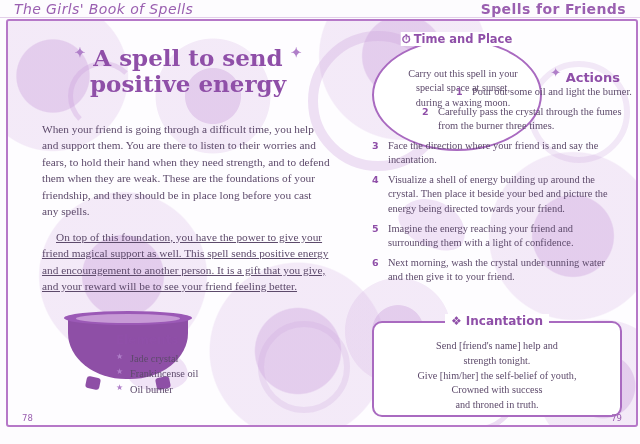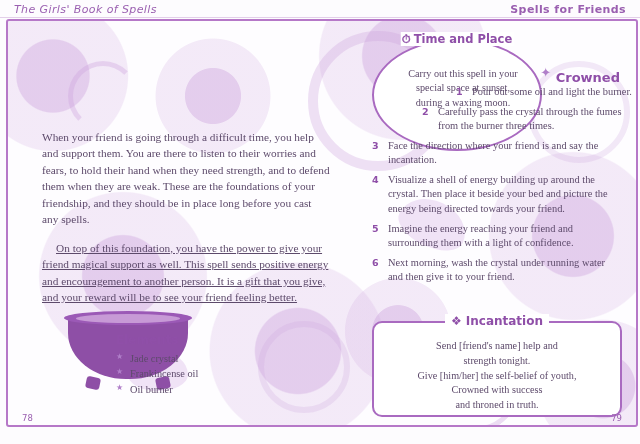--- a/index.html
+++ b/index.html
@@ -13,21 +13,21 @@
     position:relative;width:640px;height:444px;
     background:#fdfcfe;
     box-sizing:border-box;
   }
   
   .runhead{
     position:absolute;top:0;left:0;right:0;height:18px;
     display:flex;justify-content:space-between;align-items:center;
     padding:0 14px;box-sizing:border-box;
     font-family:"DejaVu Sans", sans-serif;
-    font-size:11px;letter-spacing:.4px;
+    font-size:14px;letter-spacing:.4px;
     color:#9a5fb0;
   }
   .runhead .left{font-style:italic;}
   .runhead .right{font-weight:bold;}
   .runhead-rule{
     position:absolute;top:17px;left:0;right:0;height:1px;background:#e3cfe9;
   }
   
   .frame{
     position:absolute;top:19px;left:6px;width:628px;height:404px;
@@ -71,21 +71,21 @@
     font-weight:bold;
   }
   .title .l2{display:block;}
   .star{color:#b07fc9;font-size:13px;vertical-align:super;}
 
   .body-text{
     position:absolute;left:34px;top:96px;width:288px;
     font-size:11.3px;line-height:1.46;color:#5d4a6b;
     text-align:left;
   }
-  .body-text p{margin:12px 0 9px 0;}
+  .body-text p{margin:4px 0 9px 0;}
   .body-text p.indent{text-indent:14px;text-decoration:underline;}
 
   
   .cauldron{position:absolute;left:60px;top:278px;width:120px;height:86px;}
   .cauldron .pot{
     position:absolute;left:0;top:18px;width:120px;height:62px;
     background:#8e4fa6;border-radius:0 0 58px 58px/0 0 46px 46px;
   }
   .cauldron .rim{
     position:absolute;left:-4px;top:12px;width:128px;height:14px;
@@ -202,20 +202,26 @@
       <div class="ring" style="left:300px;top:10px;width:120px;height:120px;"></div>
       <div class="ring2" style="left:520px;top:40px;width:90px;height:90px;"></div>
       <div class="ring2" style="left:250px;top:300px;width:80px;height:80px;"></div>
       <div class="swirl" style="left:60px;top:40px;width:60px;height:60px;"></div>
       <div class="swirl" style="left:430px;top:330px;width:70px;height:70px;transform:rotate(140deg);"></div>
       <div class="petal" style="left:120px;top:330px;width:60px;height:40px;"></div>
       <div class="petal" style="left:390px;top:180px;width:70px;height:46px;transform:rotate(25deg);"></div>
     </div>
 
     <div class="colL">
+      <div class="title">
+        <span class="star">✦</span>
+        <span>A spell to send</span>
+        <span class="star">✦</span>
+        <span class="l2">positive energy</span>
+      </div>
 
       <div class="body-text">
         <p>When your friend is going through a difficult time, you help and support them. You are there to listen to their worries and fears, to hold their hand when they need strength, and to defend them when they are weak. These are the foundations of your friendship, and they should be in place long before you cast any spells.</p>
         <p class="indent">On top of this foundation, you have the power to give your friend magical support as well. This spell sends positive energy and encouragement to another person. It is a gift that you give, and your reward will be to see your friend feeling better.</p>
       </div>
 
       <div class="cauldron">
         <div class="pot"></div>
         <div class="rim"></div>
         <div class="inner"></div>
@@ -239,21 +245,21 @@
 
       <div class="oval">
         <div class="ohead">
           <span class="clock">⏱</span><span>Time and Place</span>
         </div>
         <div class="otext">Carry out this spell in your special space at sunset, during a waxing moon.</div>
       </div>
 
       <div class="actions-head">
         <span class="star">✦</span>
-        <span>Crowned</span>
+        <span>Actions</span>
       </div>
 
       <div class="actions">
         <ol>
           <li class="ind1"><span class="num">1</span><span>Pour out some oil and light the burner.</span></li>
           <li class="ind2"><span class="num">2</span><span>Carefully pass the crystal through the fumes from the burner three times.</span></li>
           <li><span class="num">3</span><span>Face the direction where your friend is and say the incantation.</span></li>
           <li><span class="num">4</span><span>Visualize a shell of energy building up around the crystal. Then place it beside your bed and picture the energy being directed towards your friend.</span></li>
           <li><span class="num">5</span><span>Imagine the energy reaching your friend and surrounding them with a light of confidence.</span></li>
           <li><span class="num">6</span><span>Next morning, wash the crystal under running water and then give it to your friend.</span></li>

